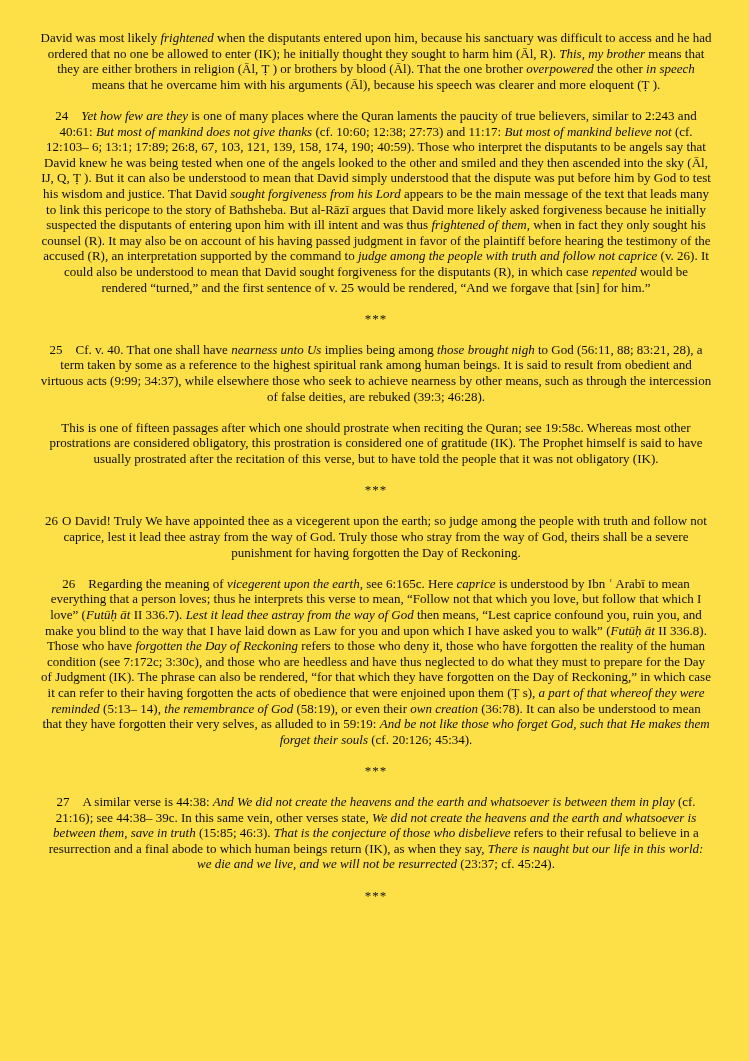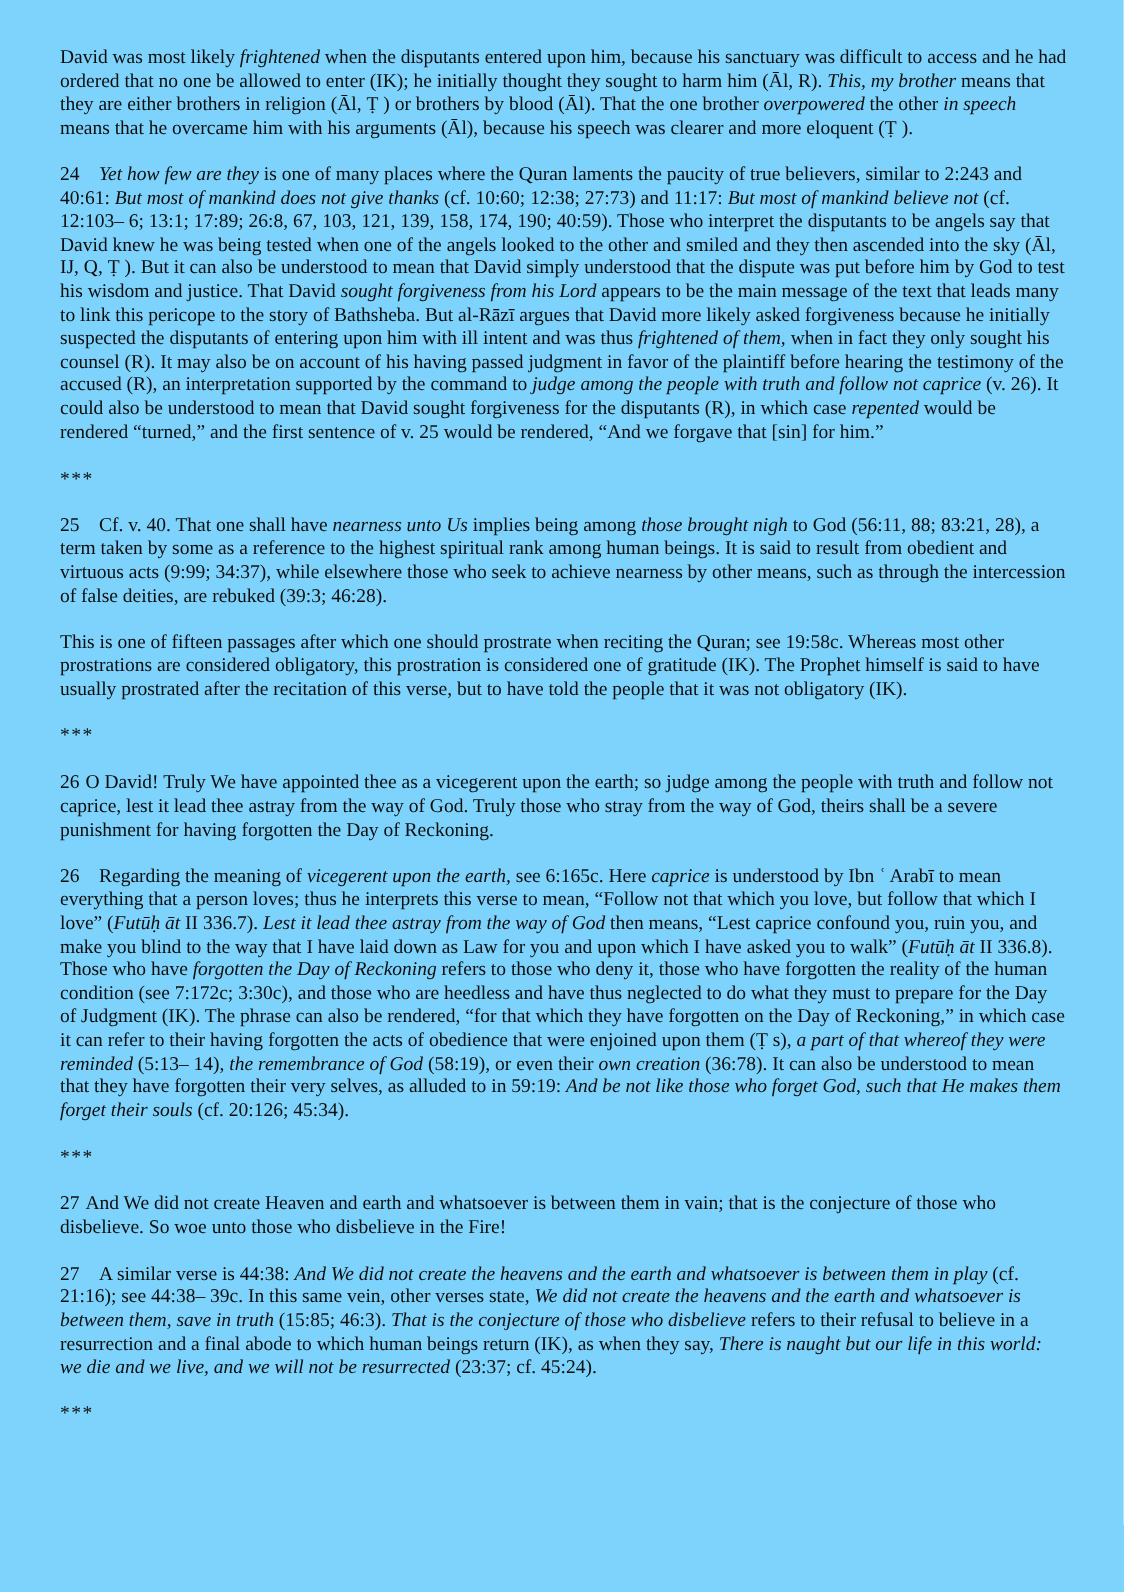--- a/index.html
+++ b/index.html
@@ -14,22 +14,22 @@
   }
   .page {
     box-sizing: border-box;
     width: 749px;
     min-height: 1061px;
     padding: 30px 37px 20px 40px;
     font-family: "Liberation Serif", "DejaVu Serif", serif;
     font-size: 13px;
     line-height: 15.6px;
     color: #0d0d0d;
-    background: #7dd3fc;
-    text-align: left;
+    background: #fde047;
+    text-align: center;
   }
   .page p {
     margin: 0 0 15.6px 0;
     padding: 0;
   }
   .page em {
     font-style: italic;
   }
   .num {
     display: inline-block;
@@ -50,16 +50,15 @@
 <div class="page">
     <p class="paragraph"><span>David was most likely </span><em>frightened</em><span> when the disputants entered upon him, because his sanctuary was difficult to access and he had ordered that no one be allowed to enter (IK); he initially thought they sought to harm him (Āl, R). </span><em>This, my brother</em><span> means that they are either brothers in religion (Āl, Ṭ ) or brothers by blood (Āl). That the one brother </span><em>overpowered</em><span> the other </span><em>in speech</em><span> means that he overcame him with his arguments (Āl), because his speech was clearer and more eloquent (Ṭ ).</span></p>
     <p class="commentary"><span class="num">24</span><em>Yet how few are they</em><span> is one of many places where the Quran laments the paucity of true believers, similar to 2:243 and 40:61: </span><em>But most of mankind does not give thanks</em><span> (cf. 10:60; 12:38; 27:73) and 11:17: </span><em>But most of mankind believe not</em><span> (cf. 12:103– 6; 13:1; 17:89; 26:8, 67, 103, 121, 139, 158, 174, 190; 40:59). Those who interpret the disputants to be angels say that David knew he was being tested when one of the angels looked to the other and smiled and they then ascended into the sky (Āl, IJ, Q, Ṭ ). But it can also be understood to mean that David simply understood that the dispute was put before him by God to test his wisdom and justice. That David </span><em>sought forgiveness from his Lord</em><span> appears to be the main message of the text that leads many to link this pericope to the story of Bathsheba. But al-Rāzī argues that David more likely asked forgiveness because he initially suspected the disputants of entering upon him with ill intent and was thus </span><em>frightened of them,</em><span> when in fact they only sought his counsel (R). It may also be on account of his having passed judgment in favor of the plaintiff before hearing the testimony of the accused (R), an interpretation supported by the command to </span><em>judge among the people with truth and follow not caprice</em><span> (v. 26). It could also be understood to mean that David sought forgiveness for the disputants (R), in which case </span><em>repented</em><span> would be rendered “turned,” and the first sentence of v. 25 would be rendered, “And we forgave that [sin] for him.”</span></p>
     <p class="sep">***</p>
     <p class="commentary"><span class="num">25</span><span>Cf. v. 40. That one shall have </span><em>nearness unto Us</em><span> implies being among </span><em>those brought nigh</em><span> to God (56:11, 88; 83:21, 28), a term taken by some as a reference to the highest spiritual rank among human beings. It is said to result from obedient and virtuous acts (9:99; 34:37), while elsewhere those who seek to achieve nearness by other means, such as through the intercession of false deities, are rebuked (39:3; 46:28).</span></p>
     <p class="paragraph"><span>This is one of fifteen passages after which one should prostrate when reciting the Quran; see 19:58c. Whereas most other prostrations are considered obligatory, this prostration is considered one of gratitude (IK). The Prophet himself is said to have usually prostrated after the recitation of this verse, but to have told the people that it was not obligatory (IK).</span></p>
     <p class="sep">***</p>
     <p class="verse"><span class="num">26</span><span>O David! Truly We have appointed thee as a vicegerent upon the earth; so judge among the people with truth and follow not caprice, lest it lead thee astray from the way of God. Truly those who stray from the way of God, theirs shall be a severe punishment for having forgotten the Day of Reckoning.</span></p>
     <p class="commentary"><span class="num">26</span><span>Regarding the meaning of </span><em>vicegerent upon the earth,</em><span> see 6:165c. Here </span><em>caprice</em><span> is understood by Ibn ʿ Arabī to mean everything that a person loves; thus he interprets this verse to mean, “Follow not that which you love, but follow that which I love” (</span><em>Futūḥ āt</em><span> II 336.7). </span><em>Lest it lead thee astray from the way of God</em><span> then means, “Lest caprice confound you, ruin you, and make you blind to the way that I have laid down as Law for you and upon which I have asked you to walk” (</span><em>Futūḥ āt</em><span> II 336.8). Those who have </span><em>forgotten the Day of Reckoning</em><span> refers to those who deny it, those who have forgotten the reality of the human condition (see 7:172c; 3:30c), and those who are heedless and have thus neglected to do what they must to prepare for the Day of Judgment (IK). The phrase can also be rendered, “for that which they have forgotten on the Day of Reckoning,” in which case it can refer to their having forgotten the acts of obedience that were enjoined upon them (Ṭ s), </span><em>a part of that whereof they were reminded</em><span> (5:13– 14), </span><em>the remembrance of God</em><span> (58:19), or even their </span><em>own creation</em><span> (36:78). It can also be understood to mean that they have forgotten their very selves, as alluded to in 59:19: </span><em>And be not like those who forget God, such that He makes them forget their souls</em><span> (cf. 20:126; 45:34).</span></p>
     <p class="sep">***</p>
-    <p class="verse"><span class="num">27</span><span>And We did not create Heaven and earth and whatsoever is between them in vain; that is the conjecture of those who disbelieve. So woe unto those who disbelieve in the Fire!</span></p>
     <p class="commentary"><span class="num">27</span><span>A similar verse is 44:38: </span><em>And We did not create the heavens and the earth and whatsoever is between them in play</em><span> (cf. 21:16); see 44:38– 39c. In this same vein, other verses state, </span><em>We did not create the heavens and the earth and whatsoever is between them, save in truth</em><span> (15:85; 46:3). </span><em>That is the conjecture of those who disbelieve</em><span> refers to their refusal to believe in a resurrection and a final abode to which human beings return (IK), as when they say, </span><em>There is naught but our life in this world: we die and we live, and we will not be resurrected</em><span> (23:37; cf. 45:24).</span></p>
     <p class="sep">***</p>
   </div>
 
 </body></html>

